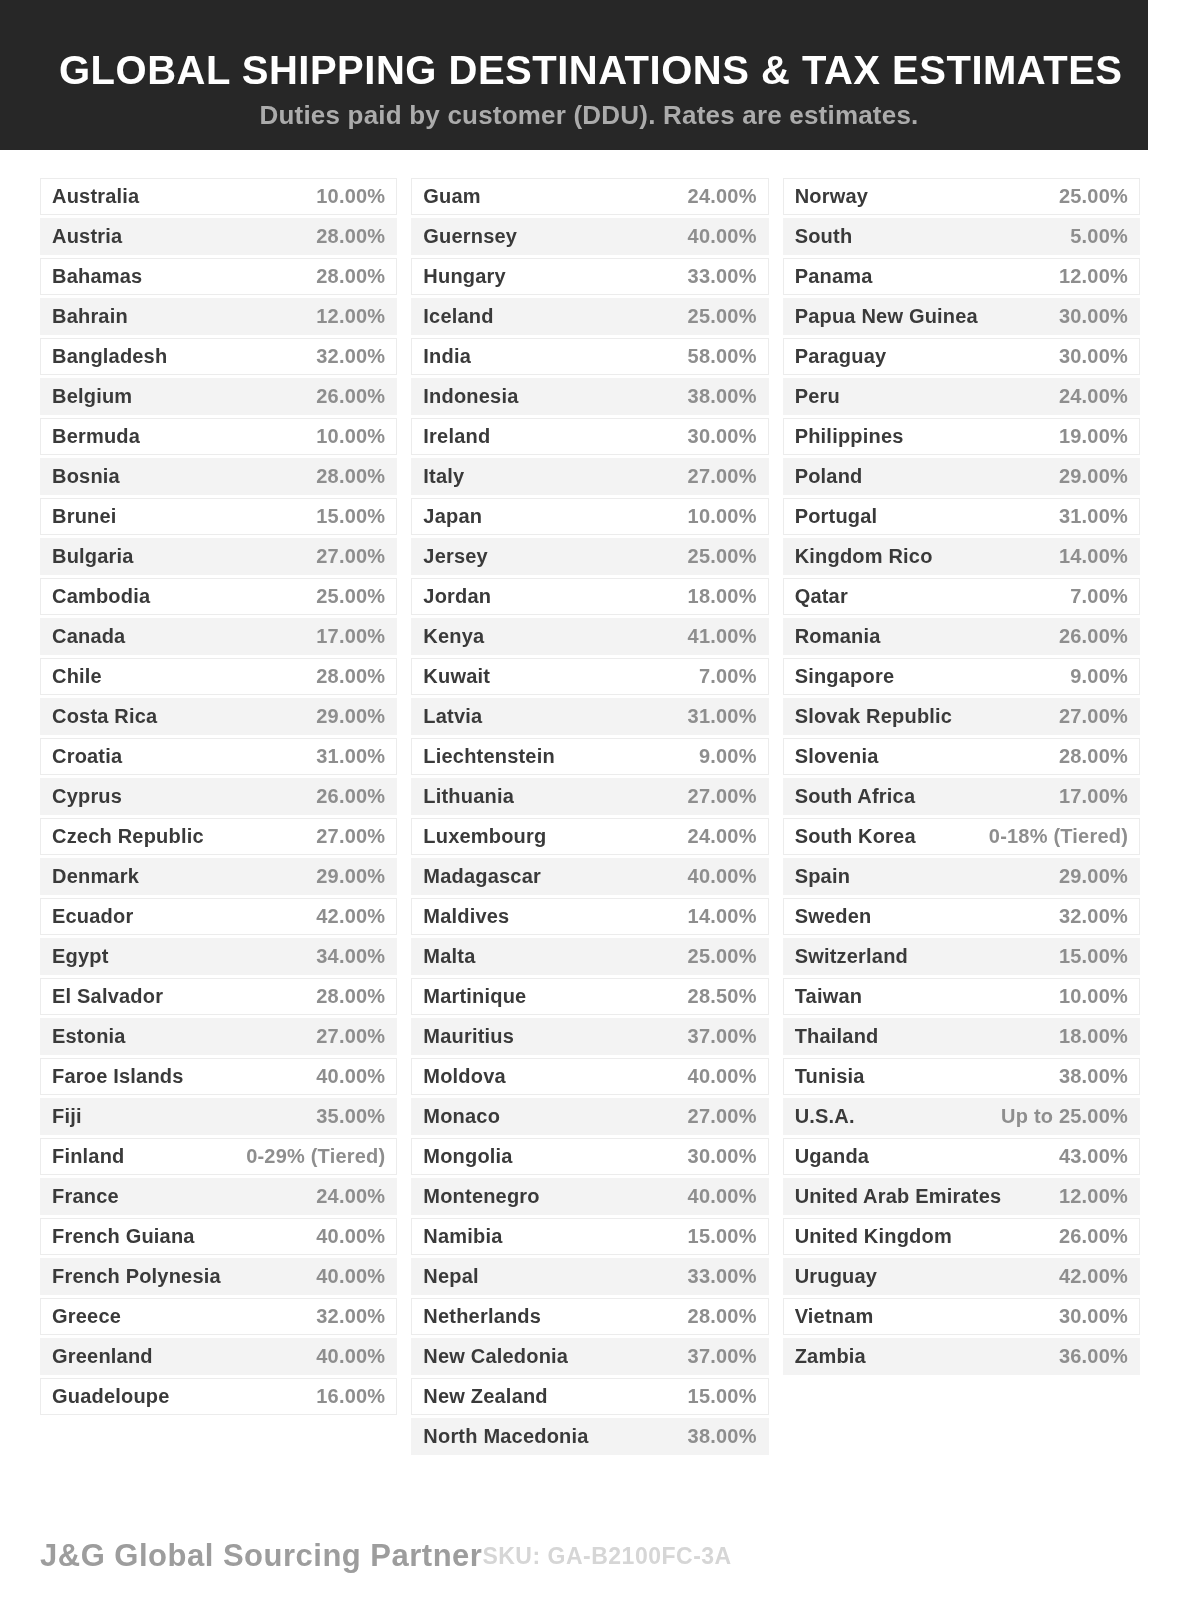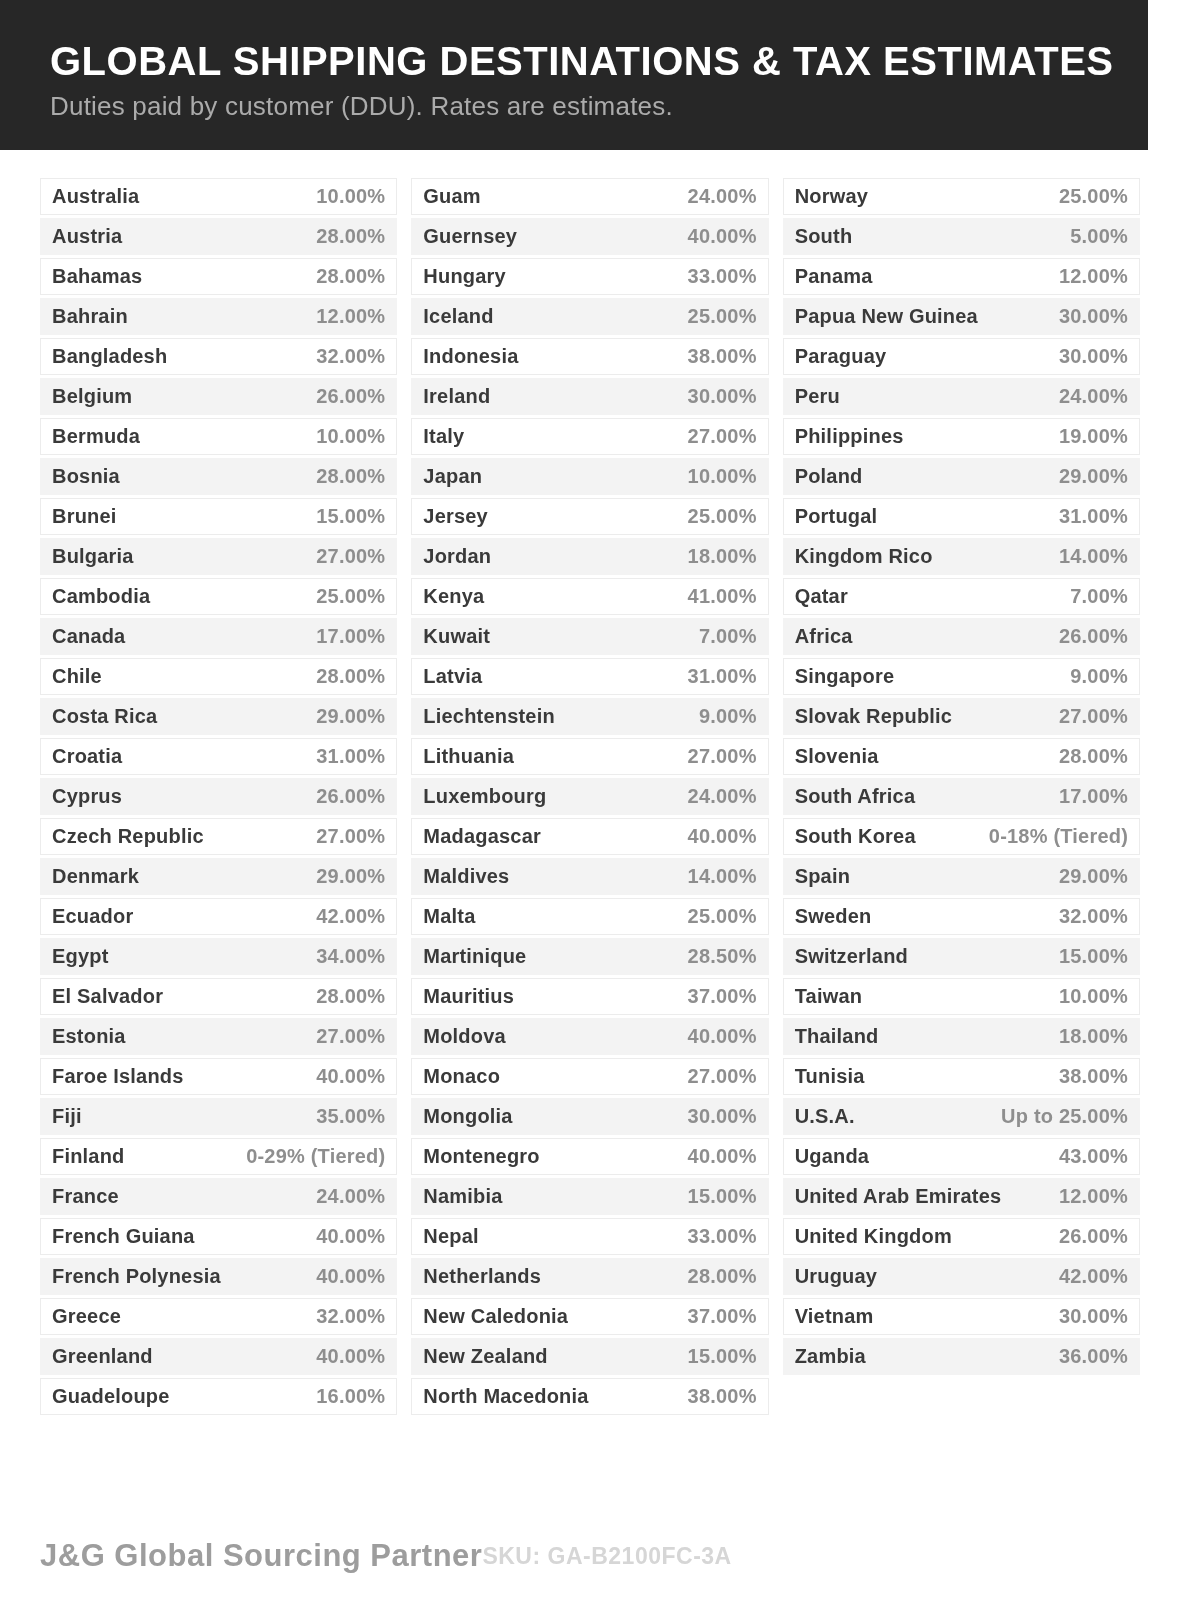--- a/index.html
+++ b/index.html
@@ -22,30 +22,30 @@
     font-family:"Liberation Sans", sans-serif;
     position:relative;
     overflow:hidden;
   }
   .header{
     position:absolute;top:0;left:0;
     width:1148px;height:150px;
     background:var(--header-bg);
   }
   .header h1{
-    margin:0;padding:40px 20px 0 50px;
+    margin:9px;padding:40px 20px 0 50px;
     color:var(--title);
     font-size:40px;line-height:1.05;
     font-weight:800;letter-spacing:0.5px;
     white-space:nowrap;
   }
   .header p{
     margin:9px 0 0 0;padding:0 20px 0 50px;
     color:var(--subtitle);
-    font-size:26px;font-weight:400;letter-spacing:0.2px;
+    font-size:26px;font-weight:700;letter-spacing:0.2px;text-align:center;
   }
   .table-grid{
     position:absolute;left:40px;top:178px;width:1100px;
     display:grid;grid-template-columns:repeat(3,1fr);column-gap:14px;
     align-items:start;
   }
   .col{display:flex;flex-direction:column;}
   .row{
     height:37px;margin-bottom:3px;
     display:flex;justify-content:space-between;align-items:center;
@@ -223,20 +223,24 @@
       </div>
       <div class="row">
         <span class="country">Hungary</span>
         <span class="rate">33.00%</span>
       </div>
       <div class="row">
         <span class="country">Iceland</span>
         <span class="rate">25.00%</span>
       </div>
       <div class="row">
+        <span class="country">India</span>
+        <span class="rate">58.00%</span>
+      </div>
+      <div class="row">
         <span class="country">Indonesia</span>
         <span class="rate">38.00%</span>
       </div>
       <div class="row">
         <span class="country">Ireland</span>
         <span class="rate">30.00%</span>
       </div>
       <div class="row">
         <span class="country">Italy</span>
         <span class="rate">27.00%</span>
@@ -377,21 +381,21 @@
       </div>
       <div class="row">
         <span class="country">Kingdom Rico</span>
         <span class="rate">14.00%</span>
       </div>
       <div class="row">
         <span class="country">Qatar</span>
         <span class="rate">7.00%</span>
       </div>
       <div class="row">
-        <span class="country">Africa</span>
+        <span class="country">Romania</span>
         <span class="rate">26.00%</span>
       </div>
       <div class="row">
         <span class="country">Singapore</span>
         <span class="rate">9.00%</span>
       </div>
       <div class="row">
         <span class="country">Slovak Republic</span>
         <span class="rate">27.00%</span>
       </div>

